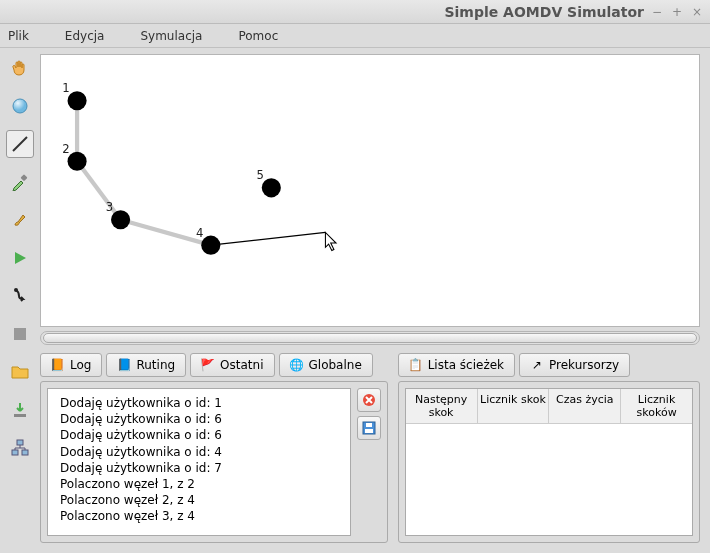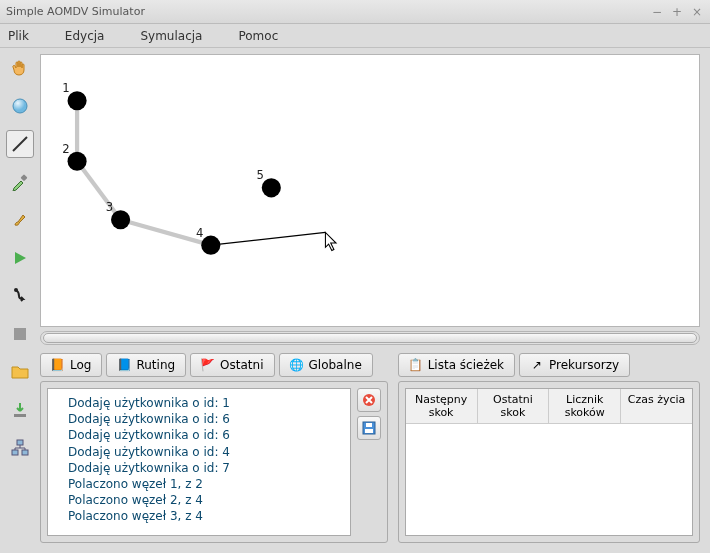--- a/index.html
+++ b/index.html
@@ -1,39 +1,39 @@
 <!DOCTYPE html>
 <html><head>
 <meta charset="utf-8">
 <style>
 * { box-sizing: border-box; margin: 0; padding: 0; }
 body { font-family: "DejaVu Sans", Arial, sans-serif; font-size: 12px; background: #dcdcdc; width: 710px; height: 553px; overflow: hidden; }
 .window { background: #dcdcdc; height: 100%; display: flex; flex-direction: column; }
 .titlebar { height: 24px; background: linear-gradient(#e8e8e8,#d8d8d8); display: flex; align-items: center; padding: 0 6px; border-bottom: 1px solid #bbb; }
-.titlebar .title { flex: 1; text-align: left; font-weight: normal; color: #555; font-size: 11px; }
+.titlebar .title { flex: 1; text-align: right; font-weight: bold; color: #555; font-size: 14px; }
 .titlebar .winbtn { width: 14px; height: 14px; margin-left: 6px; display: flex; align-items: center; justify-content: center; color: #888; font-size: 12px; cursor: pointer; }
 .menubar { height: 24px; background: #dcdcdc; display: flex; align-items: center; padding: 0 8px; gap: 36px; border-bottom: 1px solid #c0c0c0; }
 .menubar .mitem { color: #333; cursor: pointer; }
 .content { flex: 1; display: flex; }
 .toolbar { width: 40px; background: #dcdcdc; display: flex; flex-direction: column; align-items: center; padding-top: 6px; gap: 10px; }
 .tbtn { width: 28px; height: 28px; display: flex; align-items: center; justify-content: center; border: 1px solid transparent; border-radius: 3px; cursor: pointer; }
 .tbtn.sel { background: #eee; border: 1px solid #999; }
 .main { flex: 1; display: flex; flex-direction: column; padding: 6px 10px 10px 0; }
 .canvas-wrap { flex: 1; background: #fff; border: 1px solid #b5b5b5; position: relative; margin-bottom: 4px; }
 .scrollbar { height: 14px; background: #e0e0e0; border: 1px solid #b5b5b5; border-radius: 7px; margin-bottom: 8px; position: relative; }
 .scrollbar .thumb { position: absolute; left: 2px; right: 2px; top: 1px; bottom: 1px; background: linear-gradient(#f8f8f8,#ddd); border: 1px solid #aaa; border-radius: 6px; }
 .bottom { display: flex; gap: 10px; height: 190px; }
 .panel { background: #dcdcdc; display: flex; flex-direction: column; }
 .panel.left { flex: 1.15; }
 .panel.right { flex: 1; }
 .tabs { display: flex; gap: 4px; margin-bottom: 4px; }
 .tab { background: linear-gradient(#f5f5f5,#e0e0e0); border: 1px solid #aaa; border-radius: 3px; padding: 4px 10px; display: flex; align-items: center; gap: 5px; cursor: pointer; font-size: 12px; }
 .tab .ticon { width: 14px; height: 14px; display: inline-flex; align-items: center; justify-content: center; }
 .panel-body { flex: 1; background: #dcdcdc; border: 1px solid #aaa; border-radius: 3px; padding: 6px; display: flex; gap: 6px; }
-.log-text { flex: 1; background: #fff; border: 1px solid #aaa; padding: 6px 20px; font-size: 12px; color: #0c4a6e; line-height: 1.35; overflow: hidden; }
+.log-text { flex: 1; background: #fff; border: 1px solid #aaa; padding: 6px 12px; font-size: 12px; color: #000000; line-height: 1.35; overflow: hidden; }
 .log-btns { display: flex; flex-direction: column; gap: 4px; }
 .iconbtn { width: 24px; height: 24px; background: linear-gradient(#f8f8f8,#e0e0e0); border: 1px solid #aaa; border-radius: 3px; display: flex; align-items: center; justify-content: center; cursor: pointer; }
 .table-wrap { flex: 1; background: #fff; border: 1px solid #aaa; overflow: hidden; }
 .thead { display: flex; border-radius: 8px; }
 .th { flex: 1; text-align: center; padding: 4px 2px; font-size: 11px; border-right: 1px solid #ccc; border-bottom: 1px solid #ccc; background: #f0f0f0; line-height: 1.2; }
 .th:last-child { border-right: none; }
 </style>
 </head>
 <body>
 
@@ -215,23 +215,23 @@
               </div>
             <div class="tab">
                 <span class="ticon">↗</span>
                 <span>Prekursorzy</span>
               </div>
           </div>
           <div class="panel-body" style="padding:6px">
             <div class="table-wrap">
               <div class="thead">
                 <div class="th">Następny skok</div>
-                <div class="th">Ostatni skok</div>
+                <div class="th">Licznik skok</div>
+                <div class="th">Czas życia</div>
                 <div class="th">Licznik skoków</div>
-                <div class="th">Czas życia</div>
               </div>
             </div>
           </div>
         </div>
       </div>
     </div>
   </div>
 </div>
 
 </body></html>

